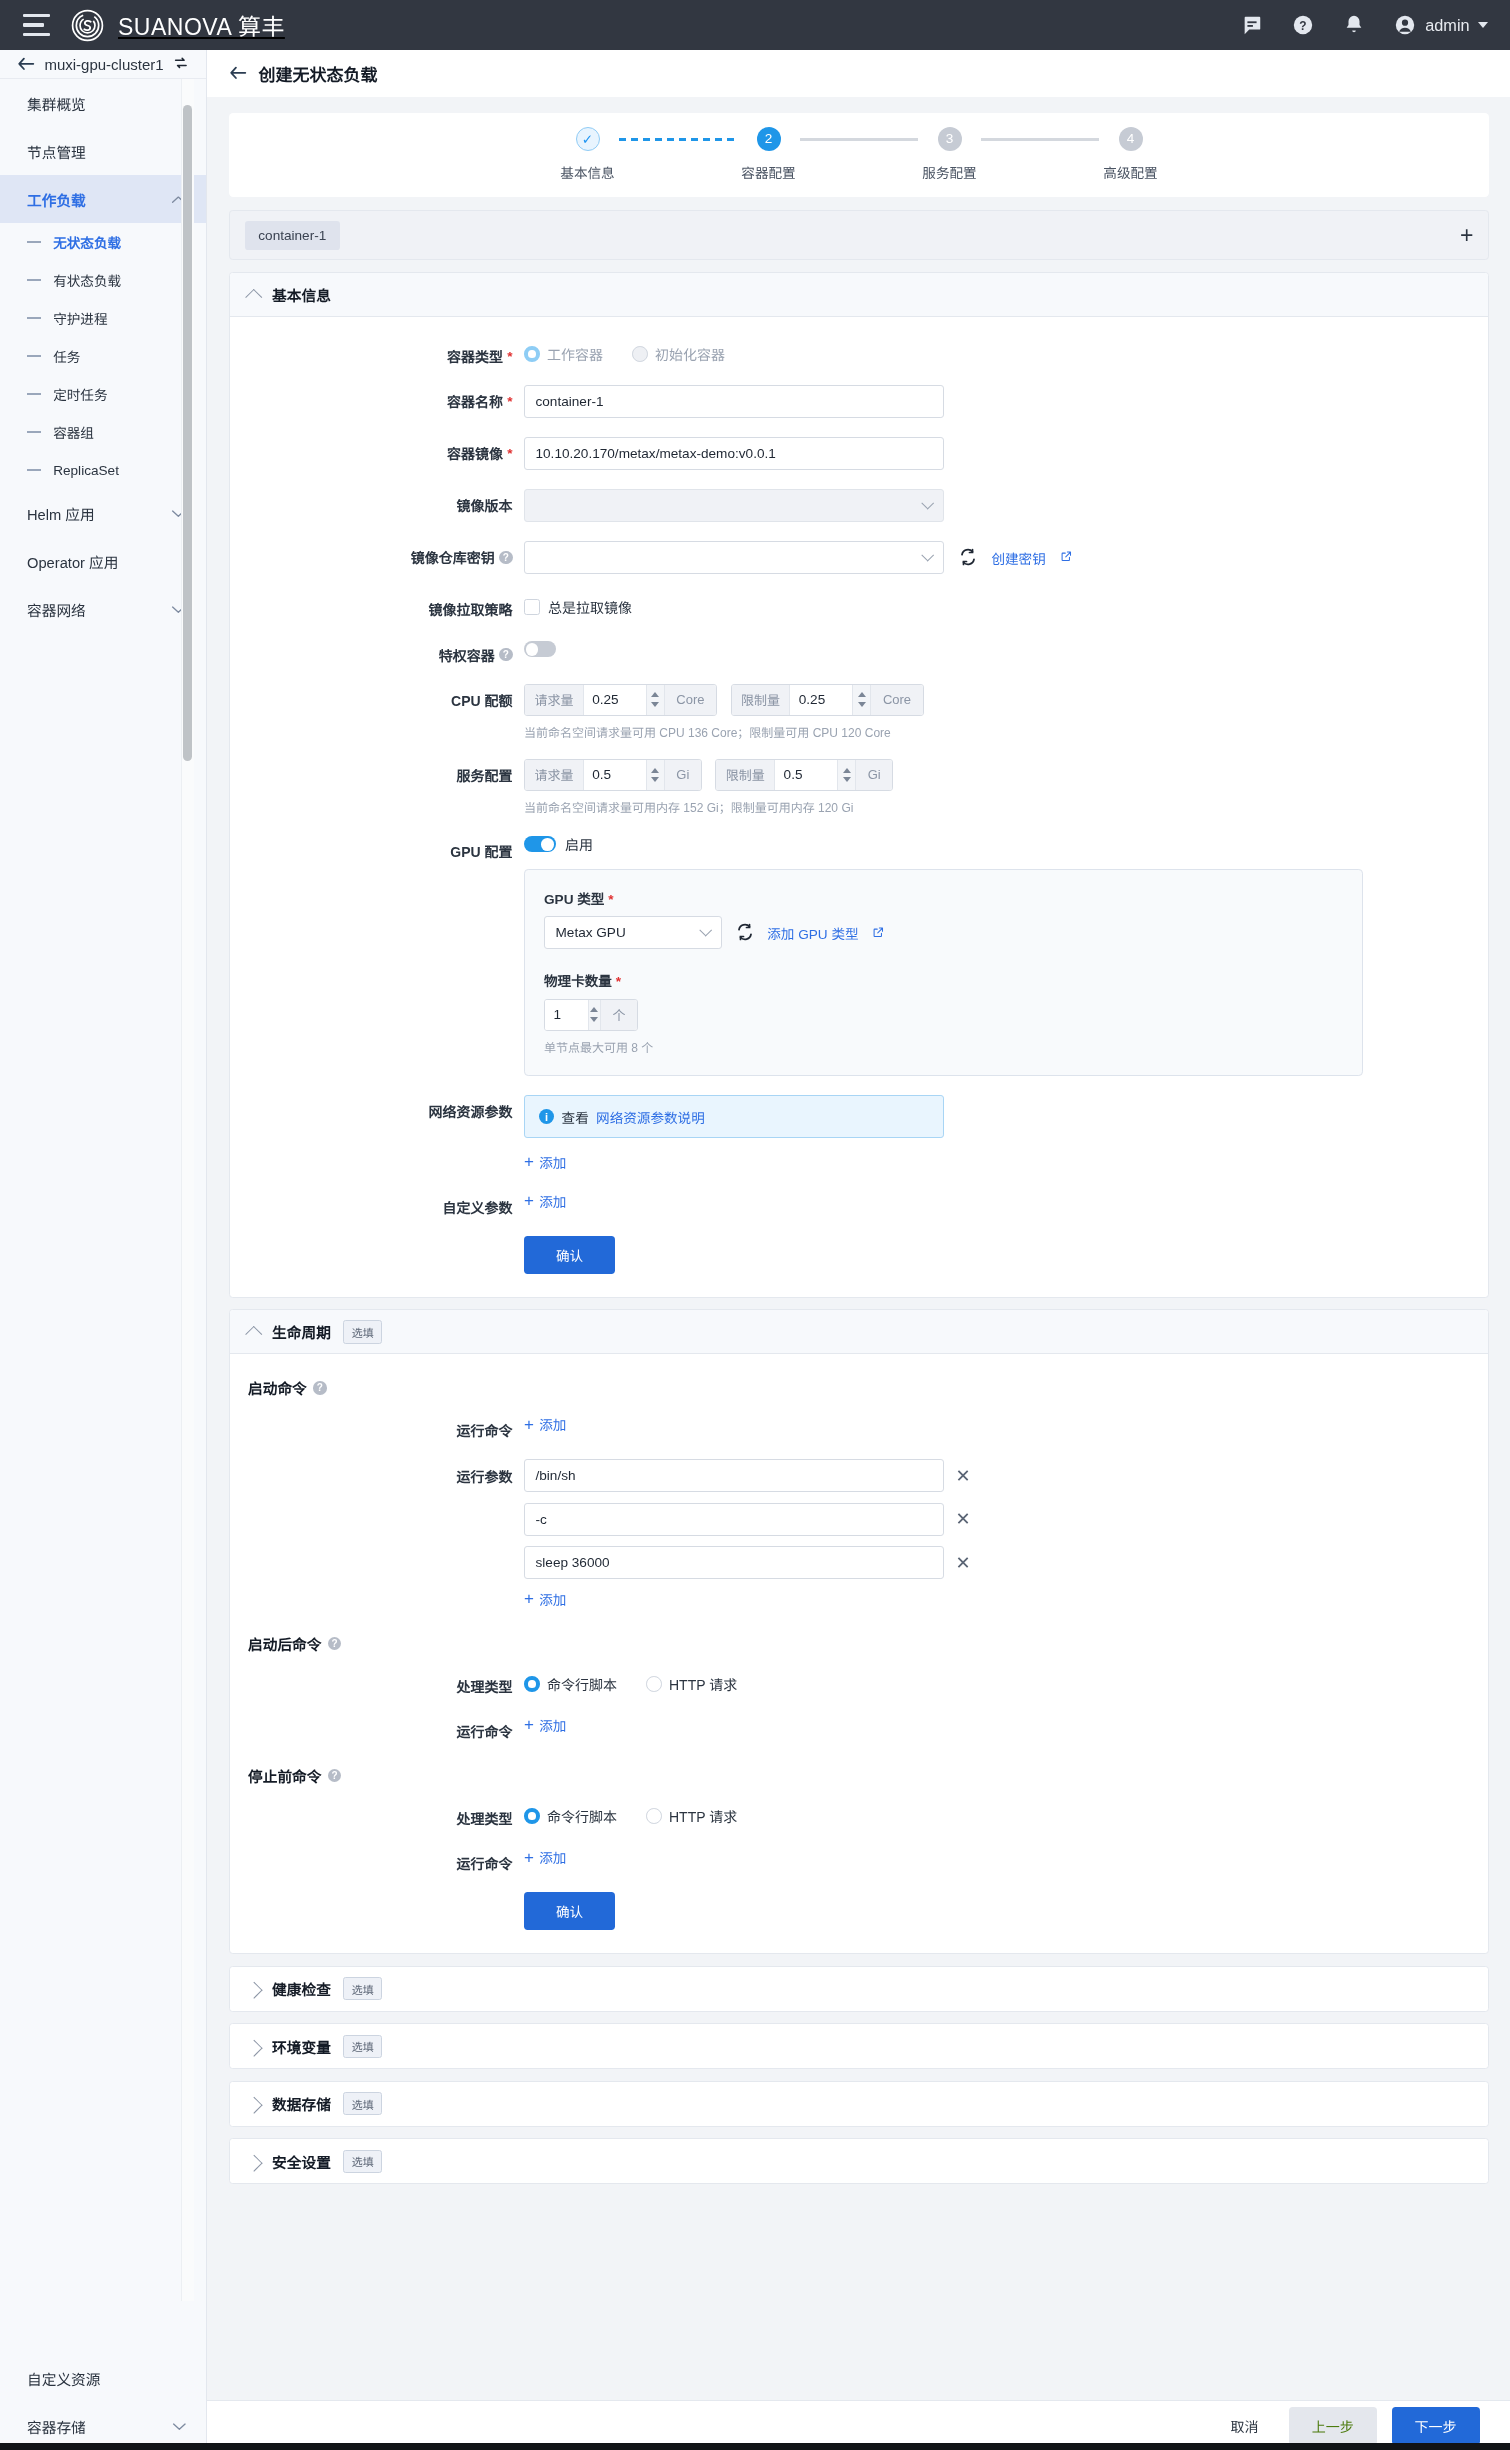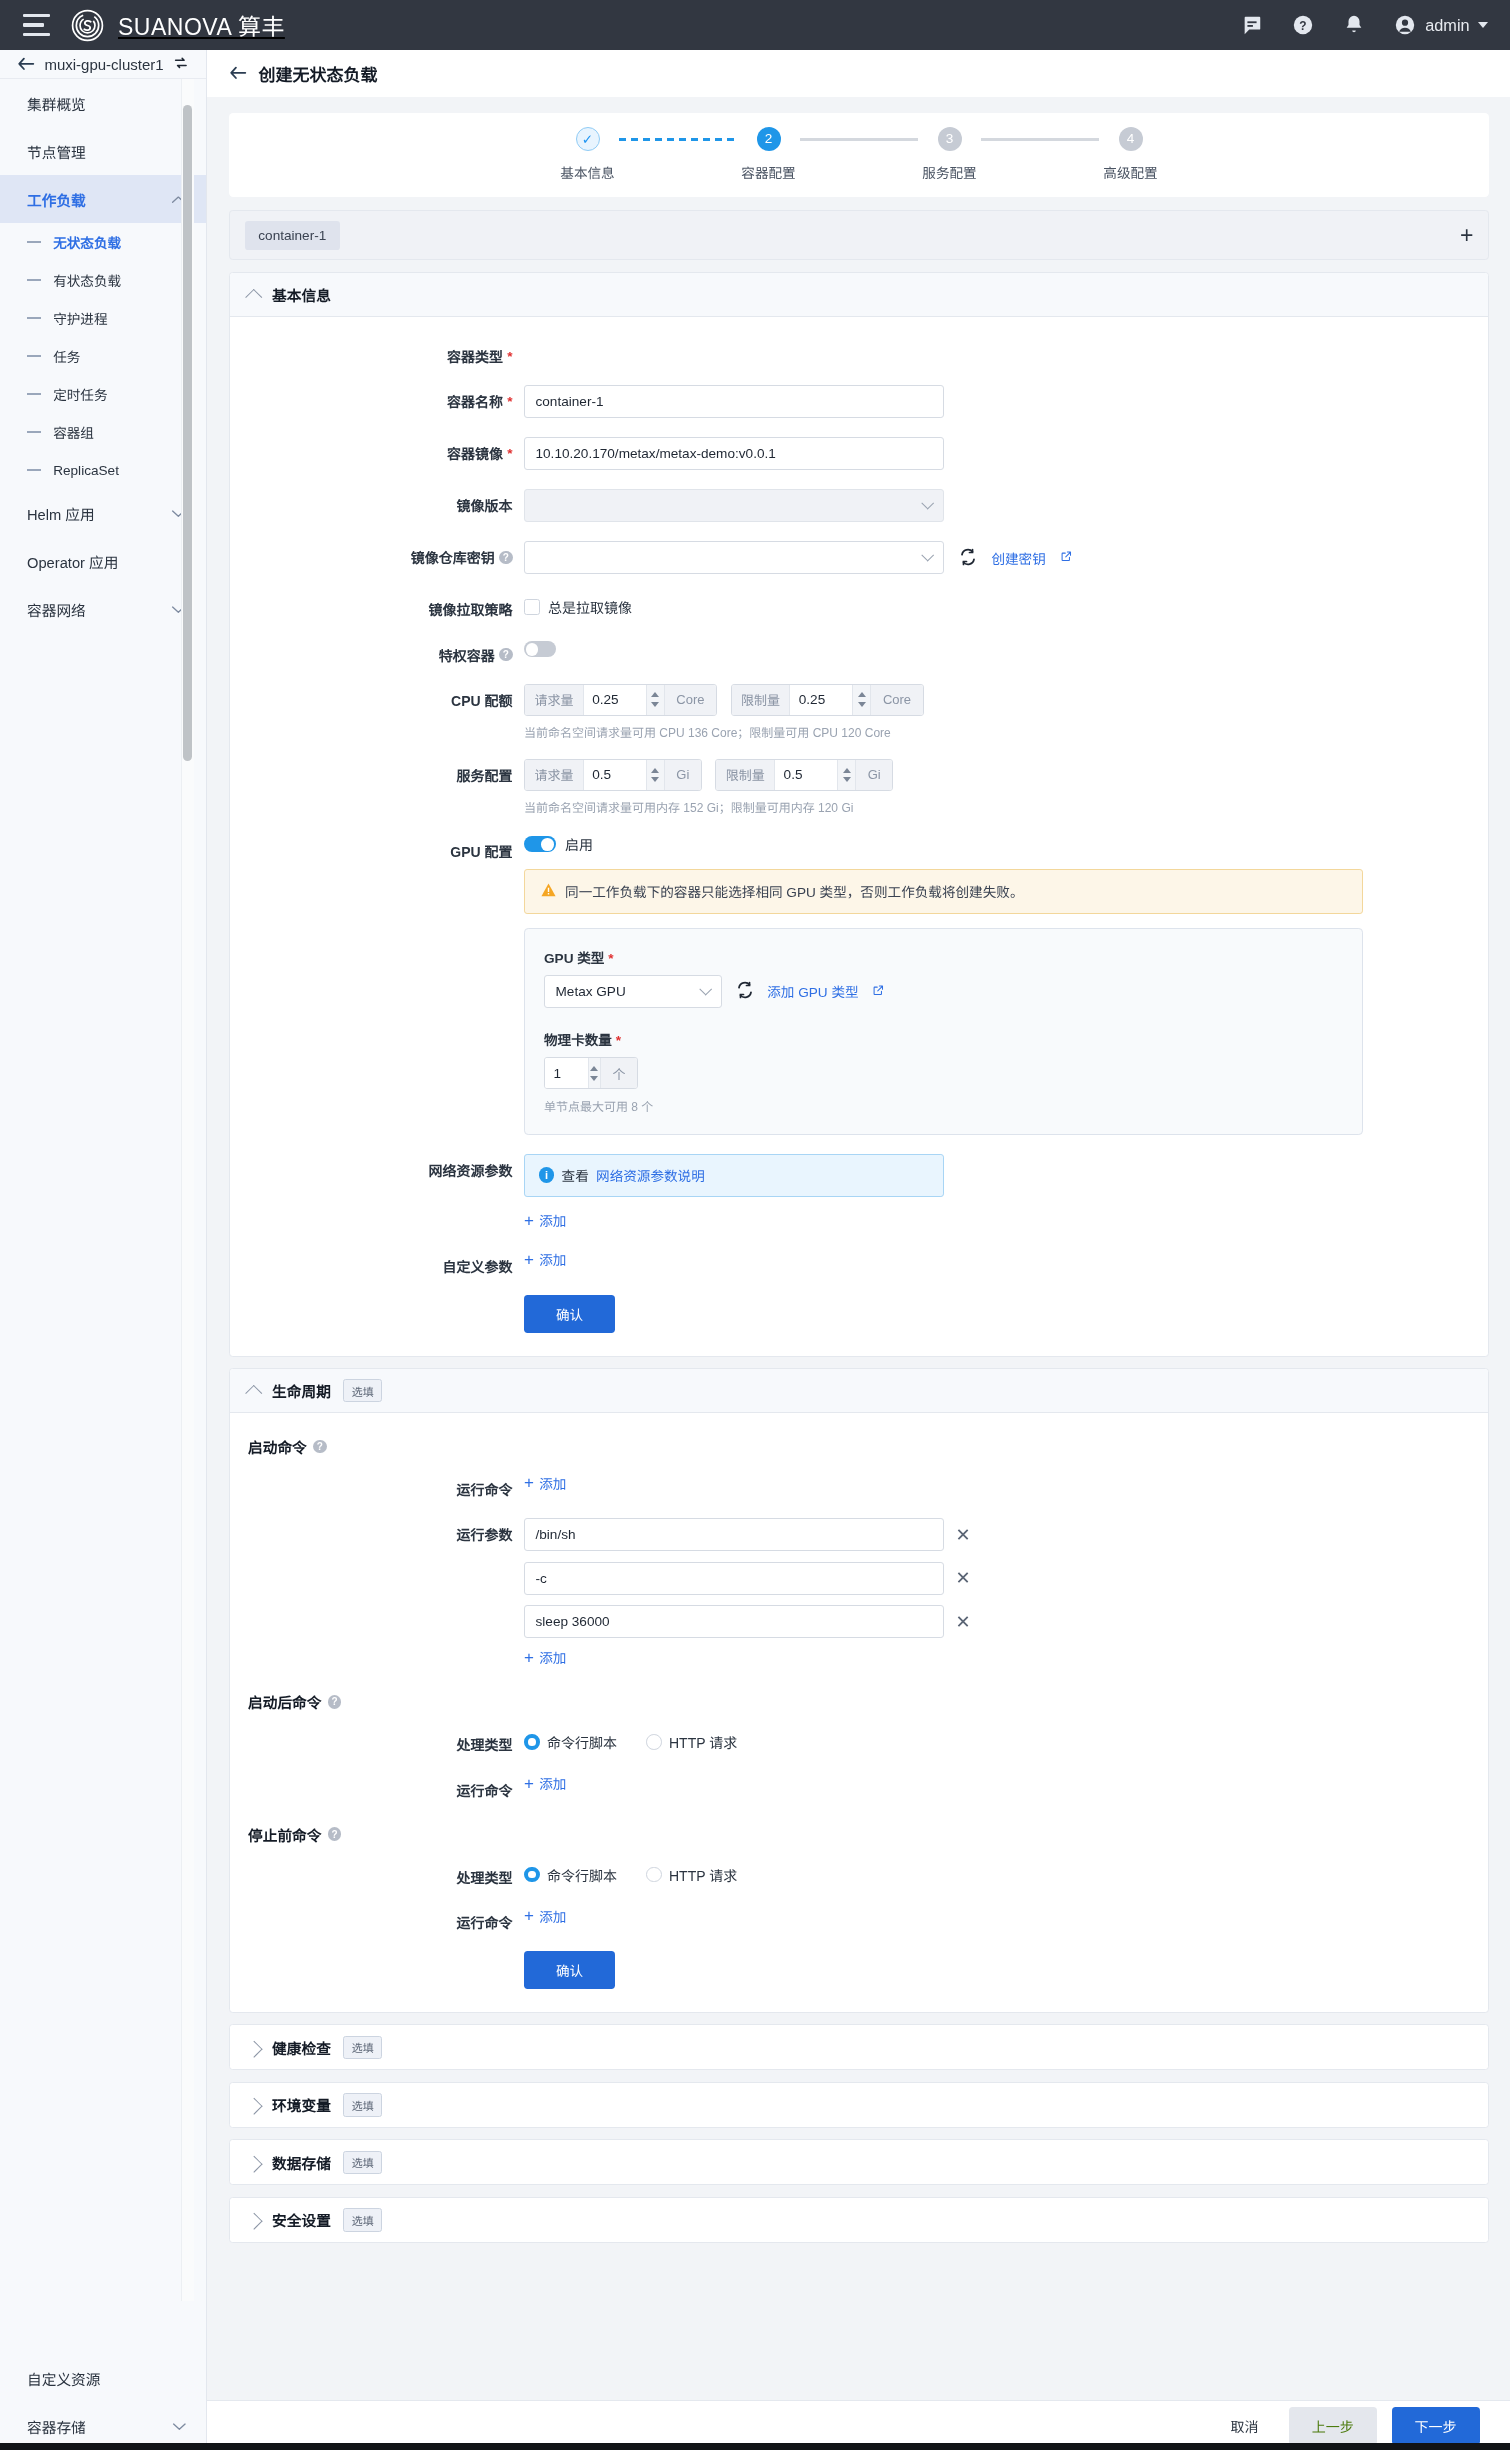--- a/index.html
+++ b/index.html
@@ -409,20 +409,32 @@
       <span class="chev up"></span>
       <span class="panel-title">基本信息</span>
     </div>
     <div class="panel-body">
 
       <div class="row">
         <div class="row-label">
           <span>容器类型</span>
             <span class="req">*</span>
         </div>
+        <div class="row-field">
+          <div class="radio-grp">
+            <div class="radio sel-disabled">
+              <span class="dot"></span>
+              <span style="color:#9aa3b1">工作容器</span>
+            </div>
+            <div class="radio disabled">
+              <span class="dot" style="background:#eef0f4"></span>
+              <span>初始化容器</span>
+            </div>
+          </div>
+        </div>
       </div>
 
       <div class="row">
         <div class="row-label">
           <span>容器名称</span>
             <span class="req">*</span>
         </div>
         <div class="row-field">
           <div class="input">container-1</div>
         </div>
@@ -552,30 +564,20 @@
       <div class="row">
         <div class="row-label">GPU 配置</div>
         <div class="row-field">
           <div style="display:flex; align-items:center; gap:9.4px; margin-bottom:14.7px;">
             <div class="toggle on">
               <span class="knob"></span>
             </div>
             <span style="font-size:14px;color:#2b3440">启用</span>
           </div>
 
-          <div class="warn-box">
-            <span>
-              <svg width="17" height="15.7" viewBox="0 0 24 22">
-                  <path d="M12 2l10 18H2z" fill="#f5a623"></path>
-                  <rect x="11" y="8" width="2" height="6" fill="#fff"></rect>
-                  <rect x="11" y="15.5" width="2" height="2" fill="#fff"></rect>
-                </svg>
-            </span>
-            <span>同一工作负载下的容器只能选择相同 GPU 类型，否则工作负载将创建失败。</span>
-          </div>
 
           <div class="gpu-box">
             <div class="gpu-sub-label">
               <span>GPU 类型</span> <span class="req">*</span>
             </div>
             <div style="display:flex; align-items:center; gap:13.6px; margin-bottom:21px;">
               <div class="select" style="width:178px;">
                 <span>Metax GPU</span>
                 <span class="sel-caret"></span>
               </div>

